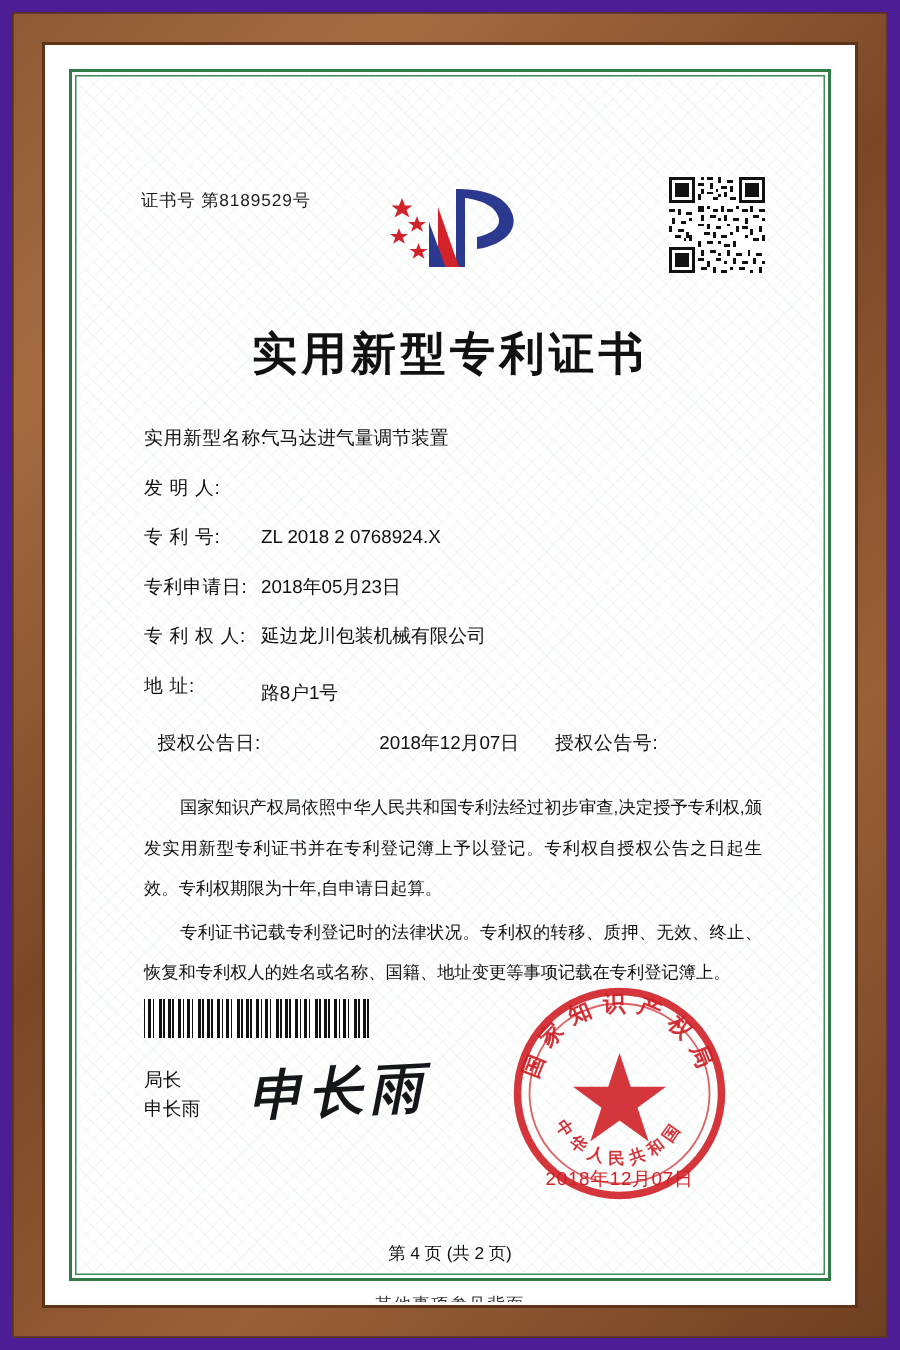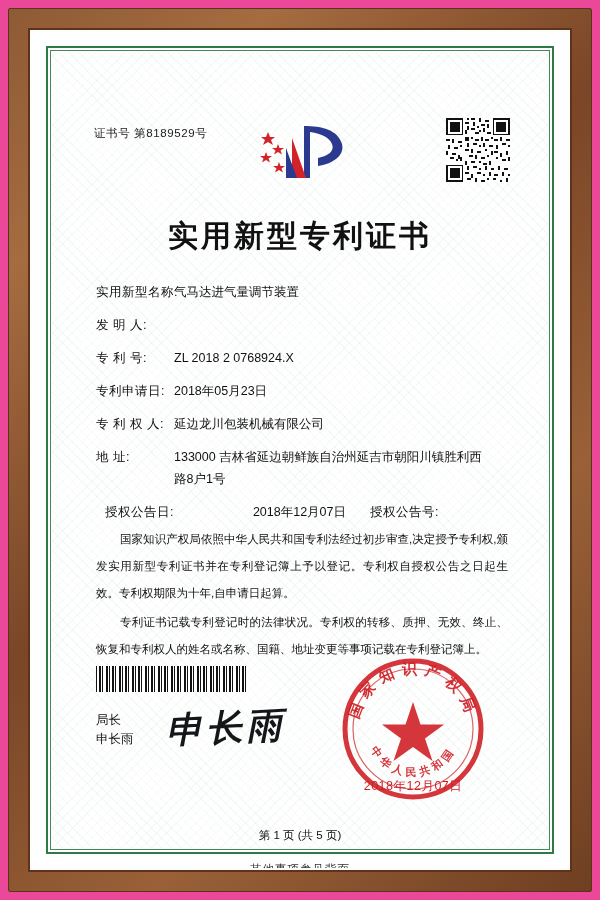--- a/index.html
+++ b/index.html
@@ -10,21 +10,21 @@
   body {
     width: 600px;
     height: 900px;
     font-family: "Liberation Sans", sans-serif;
     overflow: hidden;
   }
   .page {
     position: relative;
     width: 600px;
     height: 900px;
-    background: #ec4899;
+    background: #4c1d95;
   }
   
   .frame-outer {
     position: absolute;
     left: 8px;
     top: 8px;
     width: 584px;
     height: 884px;
     box-sizing: border-box;
     background: linear-gradient(135deg, #8e5a35 0%, #a56c41 18%, #7a4627 45%, #9a6138 70%, #6f3f22 100%);
@@ -425,21 +425,20 @@
         </div>
 
         <div class="field-row">
           <div class="field-label">专 利 权 人:</div>
           <div class="field-value">延边龙川包装机械有限公司</div>
         </div>
 
         <div class="field-row">
           <div class="field-label">地 址:</div>
           <div class="field-value">
-            <span>133000 吉林省延边朝鲜族自治州延吉市朝阳川镇胜利西</span>
             <span class="line2">路8户1号</span>
           </div>
         </div>
 
         <div class="field-row dual">
           <div class="dual-left">
             <div class="field-label">授权公告日:</div>
             <div class="field-value">2018年12月07日</div>
           </div>
           <div class="dual-right">
@@ -477,18 +476,18 @@
             <textPath href="#sealTopArc" startOffset="50%" text-anchor="middle">国家知识产权局</textPath>
           </text>
           <text font-family="DejaVu Sans, sans-serif" font-size="11" fill="#cf2027" font-weight="bold" letter-spacing="4" opacity="0.9">
             <textPath href="#sealBottomArc" startOffset="50%" text-anchor="middle">中华人民共和国</textPath>
           </text>
         </svg>
       </div>
 
       <div class="seal-date">2018年12月07日</div>
 
-      <div class="page-no">第 1 页 (共 5 页)</div>
+      <div class="page-no">第 4 页 (共 2 页)</div>
       <div class="backside-note">其他事项参见背面</div>
 
     </div>
   </div>
 </div>
 
 </body></html>

